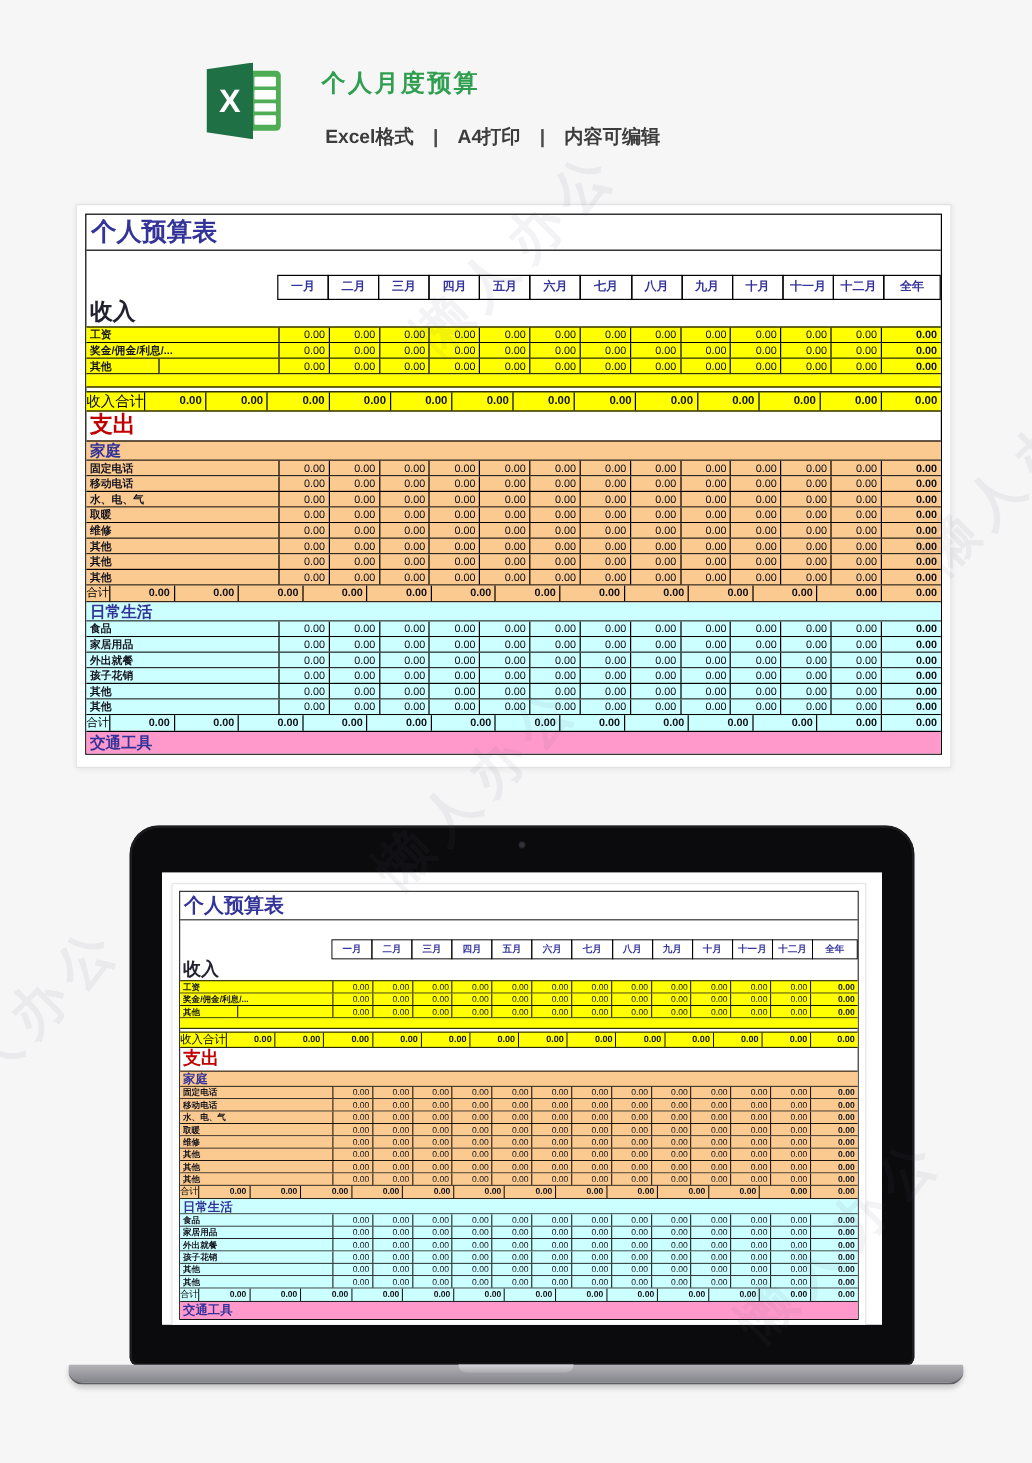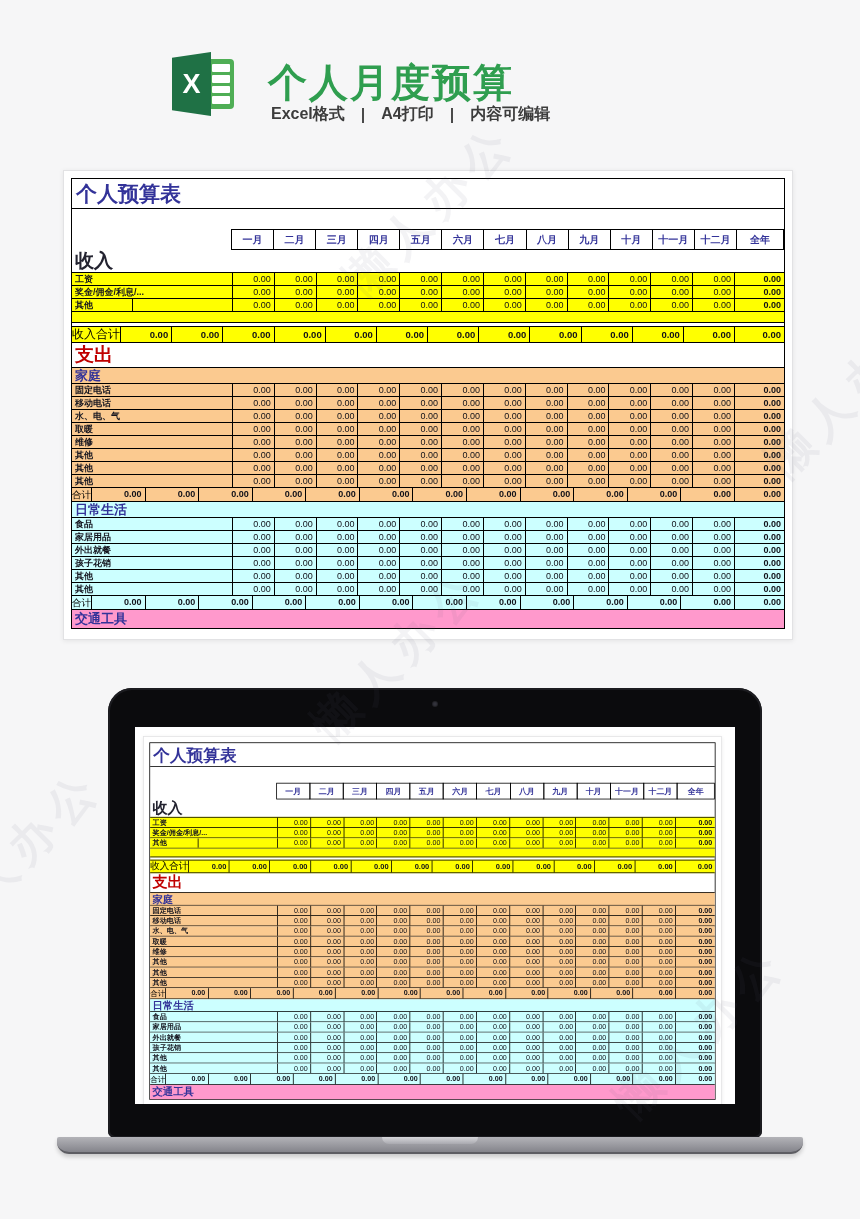--- a/index.html
+++ b/index.html
@@ -17,21 +17,21 @@
   
   .hdr-icon{position:absolute;left:172px;top:52px;width:62px;height:64px;}
   .icon-sheet{position:absolute;right:0;top:7px;width:37px;height:50px;background:#4fae55;border-radius:4px;}
   .icon-grid{position:absolute;left:4px;right:4px;top:5px;bottom:5px;display:grid;
     grid-template-columns:8px 1fr;grid-template-rows:repeat(4,1fr);gap:3px;}
   .icon-grid i{background:#fff;border-radius:1px;}
   .icon-cover{position:absolute;left:0;top:0;width:39px;height:64px;background:#1f7145;
     clip-path:polygon(0 9%,100% 0,100% 100%,0 91%);
     display:flex;align-items:center;justify-content:center;
     color:#fff;font-weight:bold;font-size:27px;}
-  .page-title{position:absolute;left:268px;top:56px;font-size:39px;font-weight:bold;color:#2f9e4f;letter-spacing:2px;}
+  .page-title{position:absolute;left:268px;top:56px;font-size:20px;font-weight:bold;color:#2f9e4f;letter-spacing:2px;}
   .page-sub{position:absolute;left:271px;top:104px;font-size:16px;font-weight:bold;color:#3c3c3c;display:flex;align-items:center;}
   .page-sub .sep{margin:0 16px;color:#4a4a4a;font-weight:bold;}
   
   .sheet-card{width:714px;background:#fff;border:1px solid #e2e2e4;
     box-shadow:0 1px 5px rgba(0,0,0,.08);padding:7px 7px 10px 7px;}
   .btable{width:100%;border:1px solid #000;box-sizing:border-box;background:#fff;}
   .bb{border-bottom:1px solid #000;}
   .bt{border-top:1px solid #000;}
   .t-title{color:#333399;font-size:21px;font-weight:600;height:29px;line-height:30px;padding-left:4px;}
   .spacer{height:20px;}

